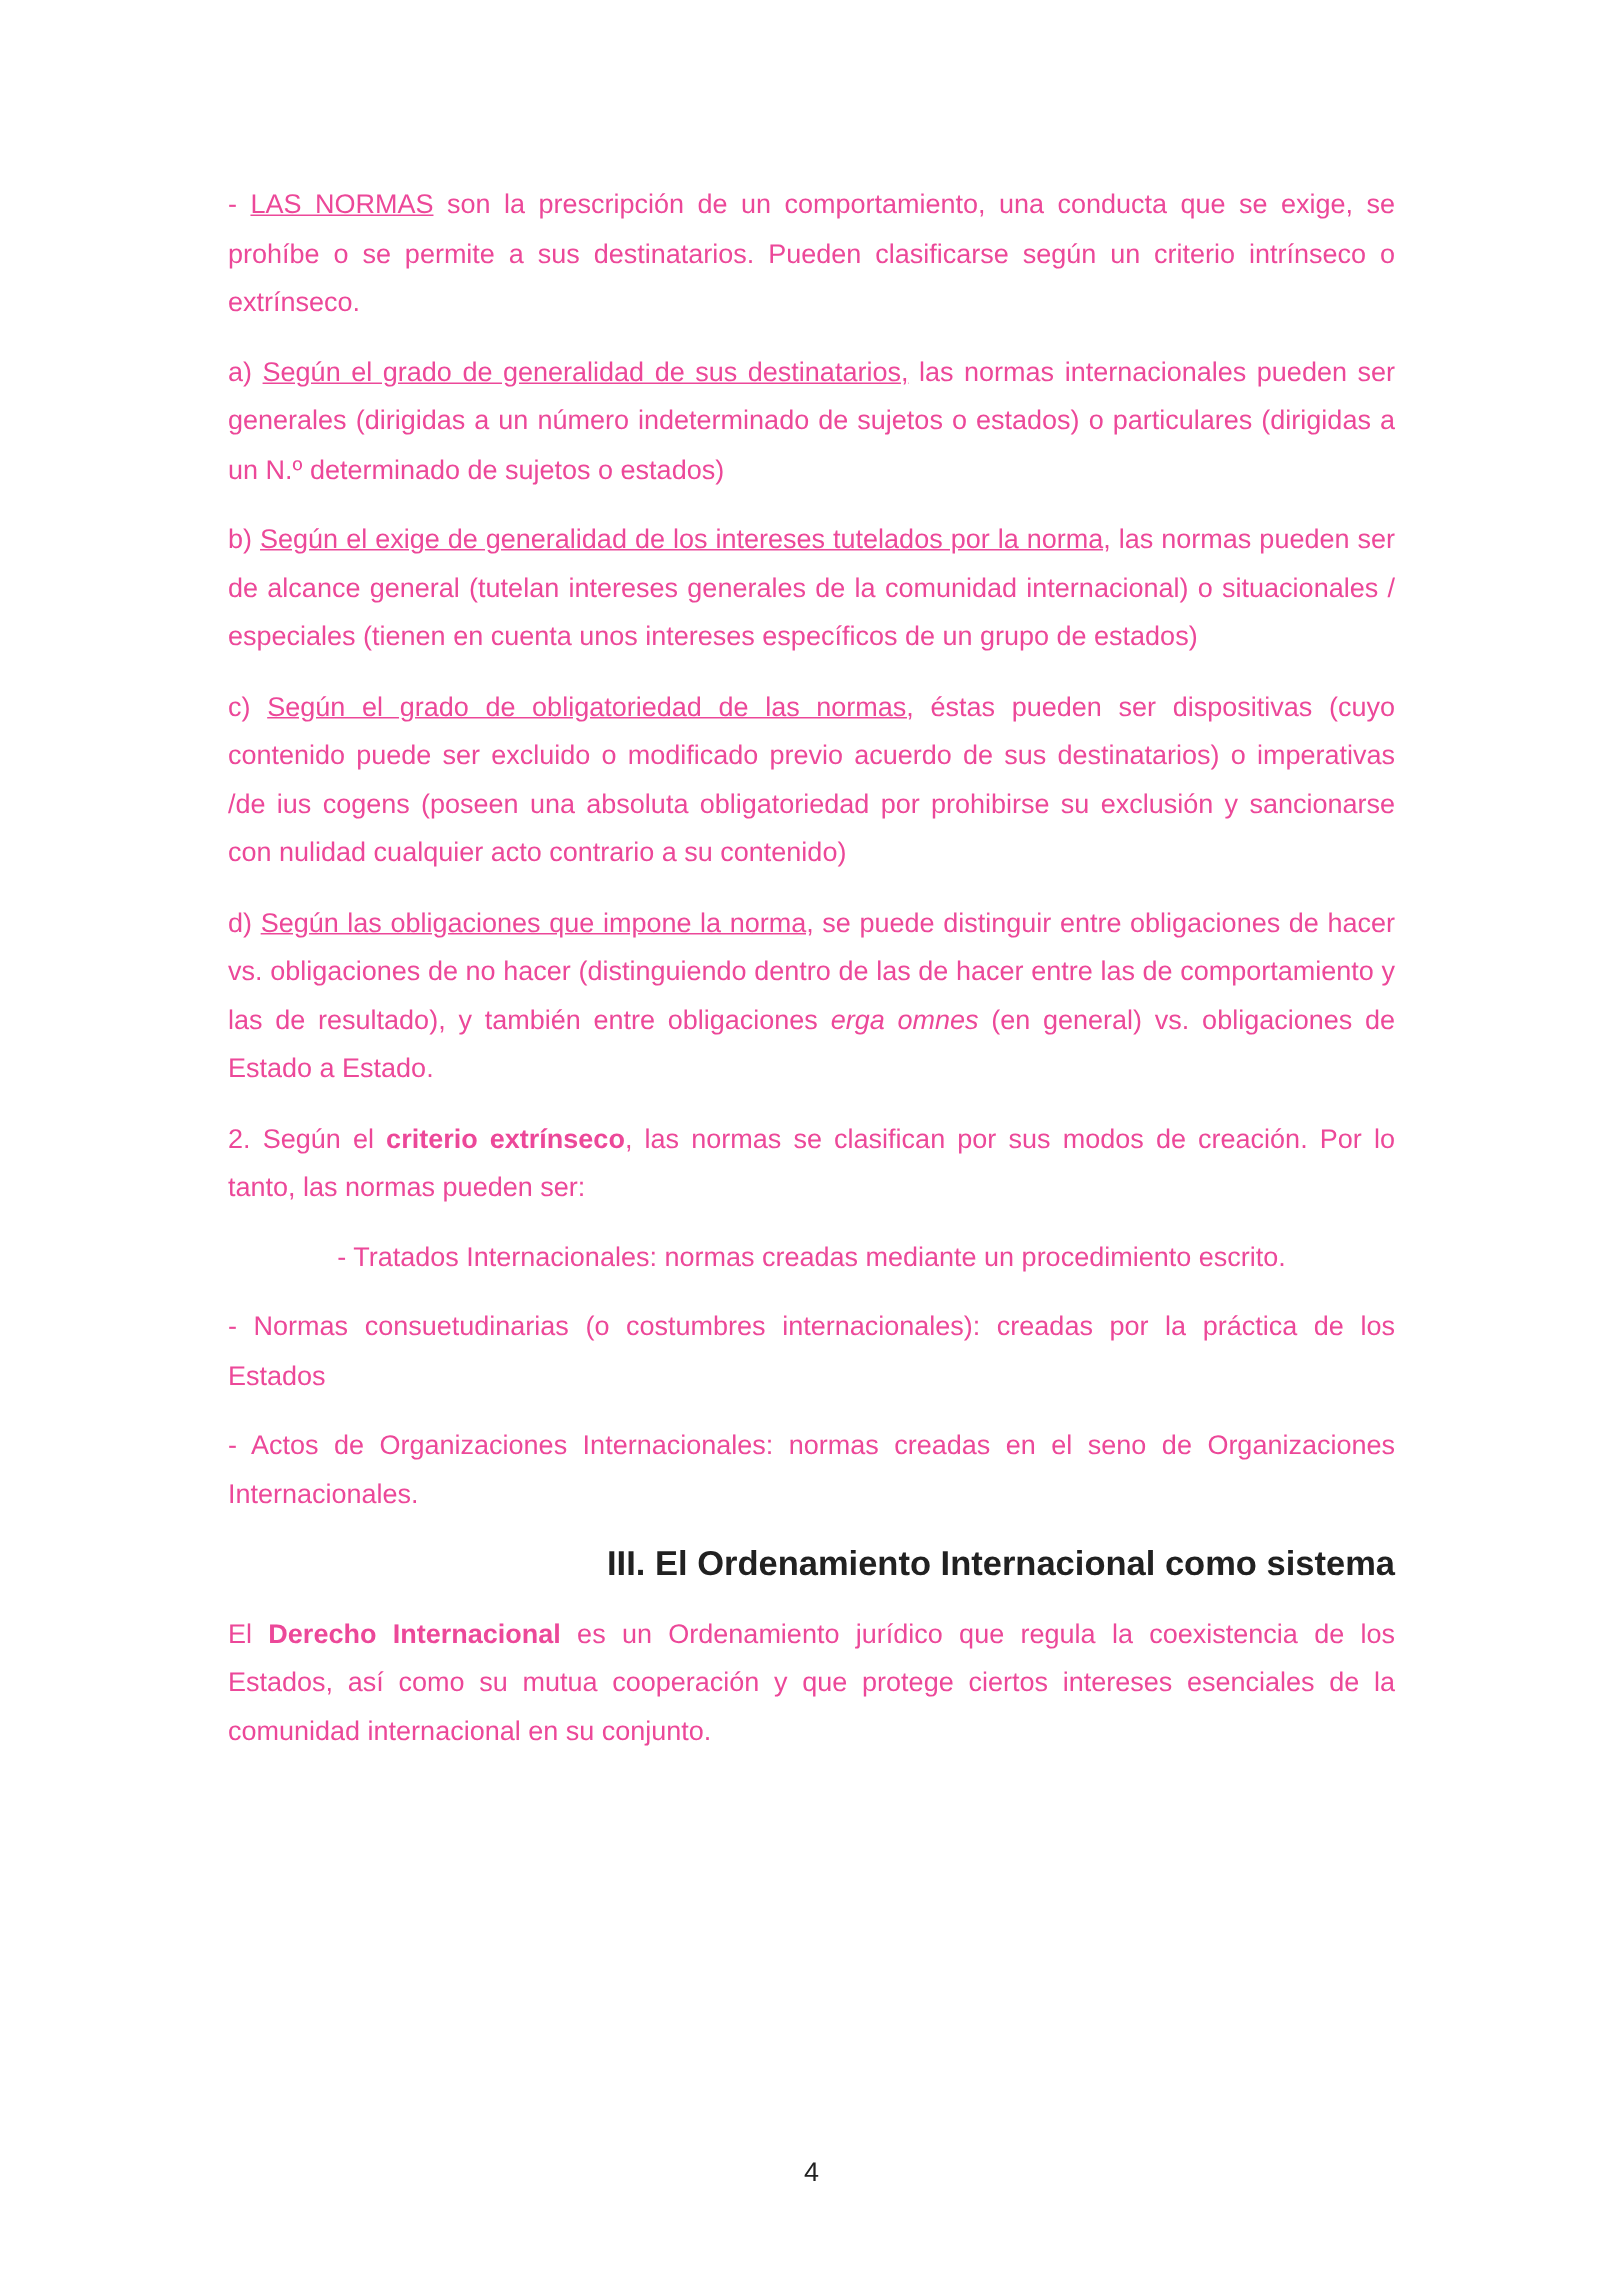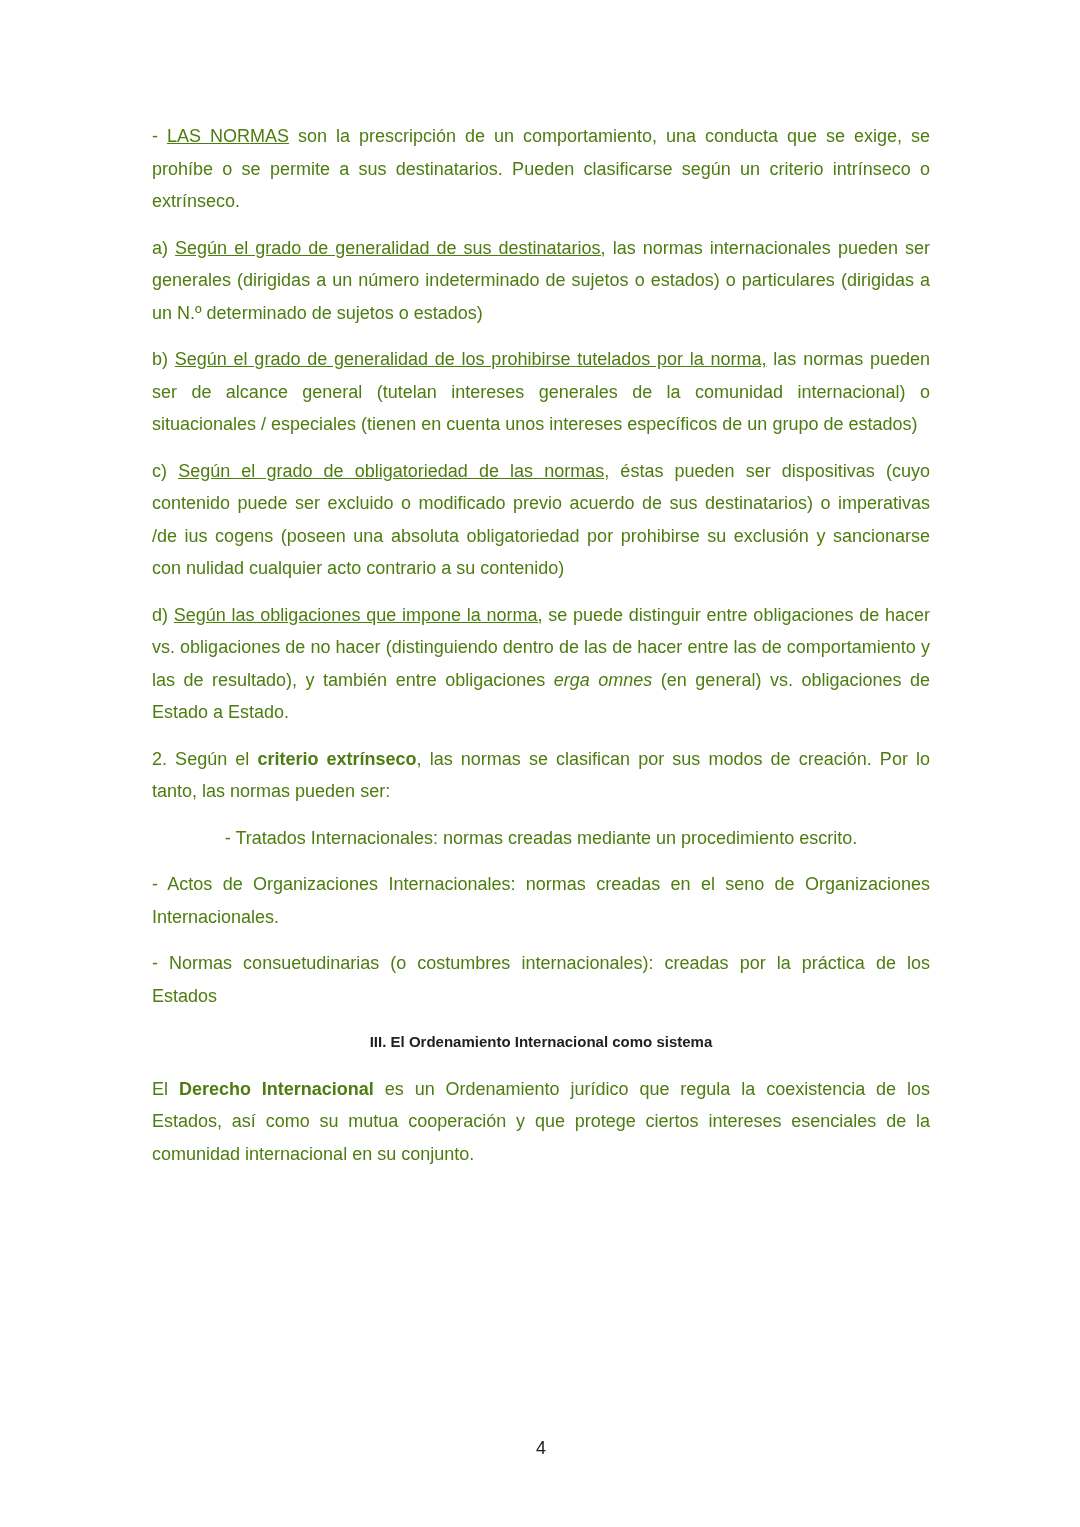--- a/index.html
+++ b/index.html
@@ -20,33 +20,33 @@
     position: absolute;
     top: 120px;
     left: 152px;
     width: 778px;
   }
   .para {
     font-size: 18px;
     line-height: 32.5px;
     margin: 0 0 14px 0;
     text-align: justify;
-    color: #4d7c0f;
+    color: #ec4899;
   }
   .para.left {
     text-align: center;
   }
   .gap-top {
   }
   .heading {
-    font-size: 15px;
+    font-size: 23px;
     line-height: 32.5px;
     font-weight: bold;
     margin: 0 0 14px 0;
-    text-align: center;
+    text-align: right;
   }
   .b { font-weight: bold; }
   .u { text-decoration: underline; }
   .i { font-style: italic; margin-top: 35px; }
   .page-number {
     position: absolute;
     top: 1434px;
     left: 152px;
     width: 778px;
     text-align: center;
@@ -59,33 +59,33 @@
 <body>
 
 <div class="page">
   <div class="content">
 
     <p class="para"><span>- </span><span class="u">LAS NORMAS</span><span> son la prescripción de un comportamiento, una conducta que se exige, se prohíbe o se permite a sus destinatarios. Pueden clasificarse según un criterio intrínseco o extrínseco.</span></p>
 
 
     <p class="para"><span>a) </span><span class="u">Según el grado de generalidad de sus destinatarios,</span><span> las normas internacionales pueden ser generales (dirigidas a un número indeterminado de sujetos o estados) o particulares (dirigidas a un N.º determinado de sujetos o estados)</span></p>
 
-    <p class="para"><span>b) </span><span class="u">Según el grado de generalidad de los prohibirse tutelados por la norma,</span><span> las normas pueden ser de alcance general (tutelan intereses generales de la comunidad internacional) o situacionales / especiales (tienen en cuenta unos intereses específicos de un grupo de estados)</span></p>
+    <p class="para"><span>b) </span><span class="u">Según el exige de generalidad de los intereses tutelados por la norma,</span><span> las normas pueden ser de alcance general (tutelan intereses generales de la comunidad internacional) o situacionales / especiales (tienen en cuenta unos intereses específicos de un grupo de estados)</span></p>
 
     <p class="para"><span>c) </span><span class="u">Según el grado de obligatoriedad de las normas,</span><span> éstas pueden ser dispositivas (cuyo contenido puede ser excluido o modificado previo acuerdo de sus destinatarios) o imperativas /de ius cogens (poseen una absoluta obligatoriedad por prohibirse su exclusión y sancionarse con nulidad cualquier acto contrario a su contenido)</span></p>
 
     <p class="para"><span>d) </span><span class="u">Según las obligaciones que impone la norma,</span><span> se puede distinguir entre obligaciones de hacer vs. obligaciones de no hacer (distinguiendo dentro de las de hacer entre las de comportamiento y las de resultado), y también entre obligaciones </span><span class="i">erga omnes</span><span> (en general) vs. obligaciones de Estado a Estado.</span></p>
 
     <p class="para gap-top"><span>2. Según el </span><span class="b">criterio extrínseco</span><span>, las normas se clasifican por sus modos de creación. Por lo tanto, las normas pueden ser:</span></p>
 
     <p class="para left"><span>- Tratados Internacionales: normas creadas mediante un procedimiento escrito.</span></p>
 
+    <p class="para"><span>- Normas consuetudinarias (o costumbres internacionales): creadas por la práctica de los Estados</span></p>
+
     <p class="para"><span>- Actos de Organizaciones Internacionales: normas creadas en el seno de Organizaciones Internacionales.</span></p>
-
-    <p class="para"><span>- Normas consuetudinarias (o costumbres internacionales): creadas por la práctica de los Estados</span></p>
 
     <h3 class="heading">III. El Ordenamiento Internacional como sistema</h3>
 
     <p class="para"><span>El </span><span class="b">Derecho Internacional</span><span> es un Ordenamiento jurídico que regula la coexistencia de los Estados, así como su mutua cooperación y que protege ciertos intereses esenciales de la comunidad internacional en su conjunto.</span></p>
 
   </div>
 
   <div class="page-number">4</div>
 </div>
 

